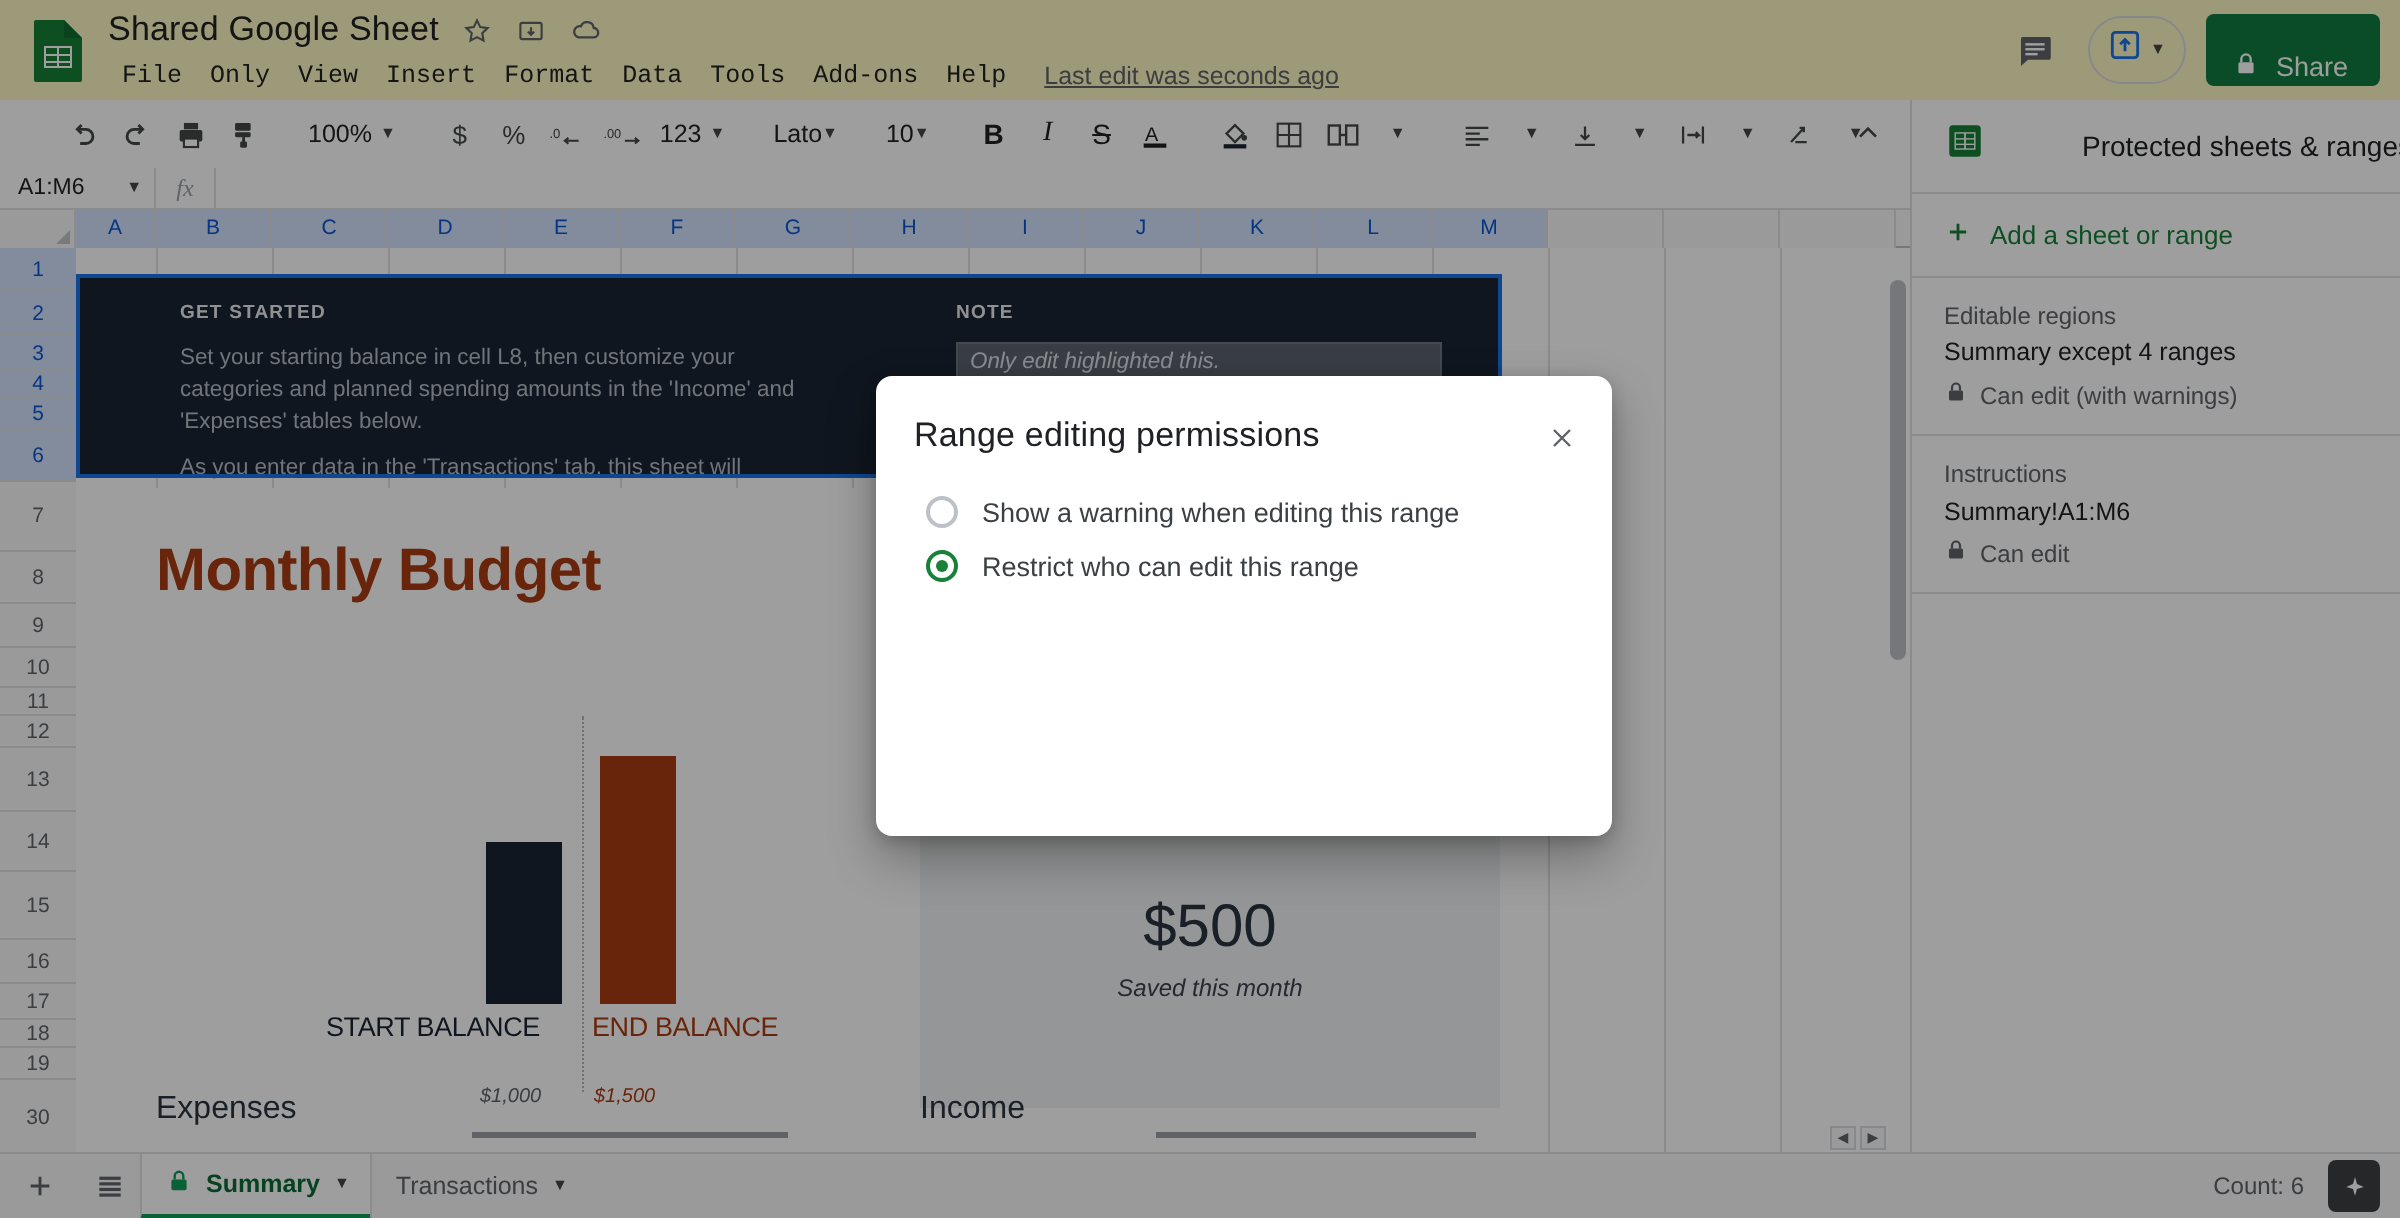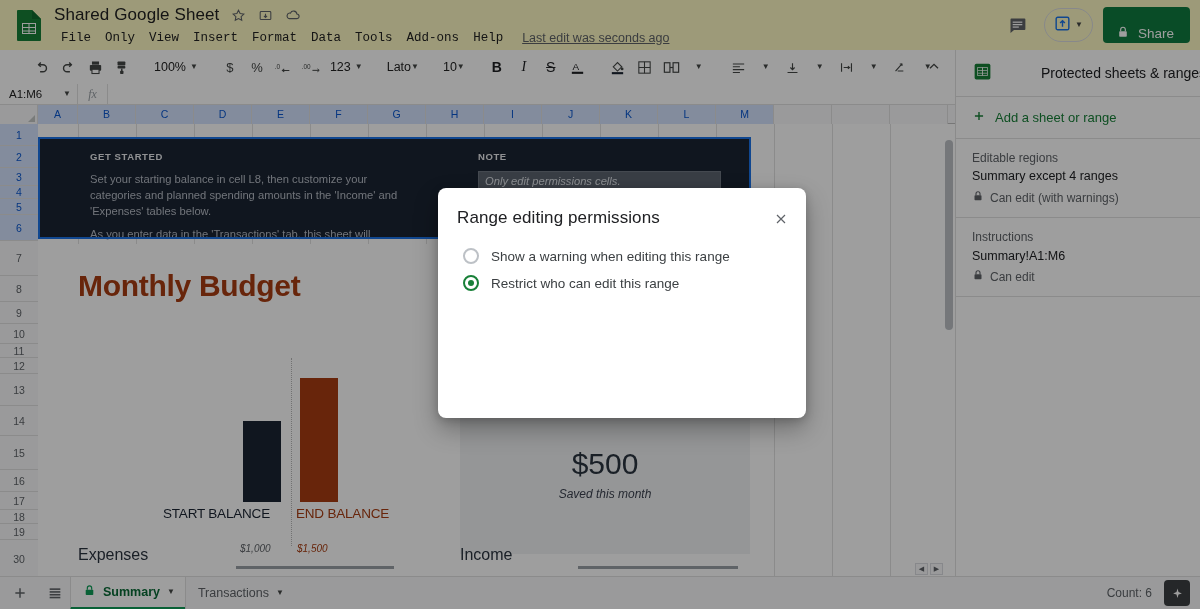--- a/index.html
+++ b/index.html
@@ -625,21 +625,21 @@
 
       <div class="instr-banner">
         <div class="instr-col" style="left:52px; top:14px;">
           <div class="instr-head">GET STARTED</div>
           <div class="instr-body" style="width:332px; margin-top:10px;">Set your starting balance in cell L8, then customize your categories and planned spending amounts in the 'Income' and 'Expenses' tables below.</div>
           <div class="instr-body" style="width:332px; margin-top:7px;">As you enter data in the 'Transactions' tab, this sheet will automatically update to show a summary of your spending for the month.</div>
         </div>
         <div class="instr-col" style="left:440px; top:14px;">
           <div class="instr-head">NOTE</div>
           <div style="margin-top:9px;">
-            <span class="note-highlight">Only edit permissions cells.</span>
+            <span class="note-highlight">Only edit highlighted this.</span>
           </div>
           <div class="note-line2">Do not edit cells that contain formulas.</div>
         </div>
       </div>
       <div class="instr-sel-border"></div>
 
       <div class="report">
         <div class="bud-title">Monthly Budget</div>
 
         <div class="chart-area">

